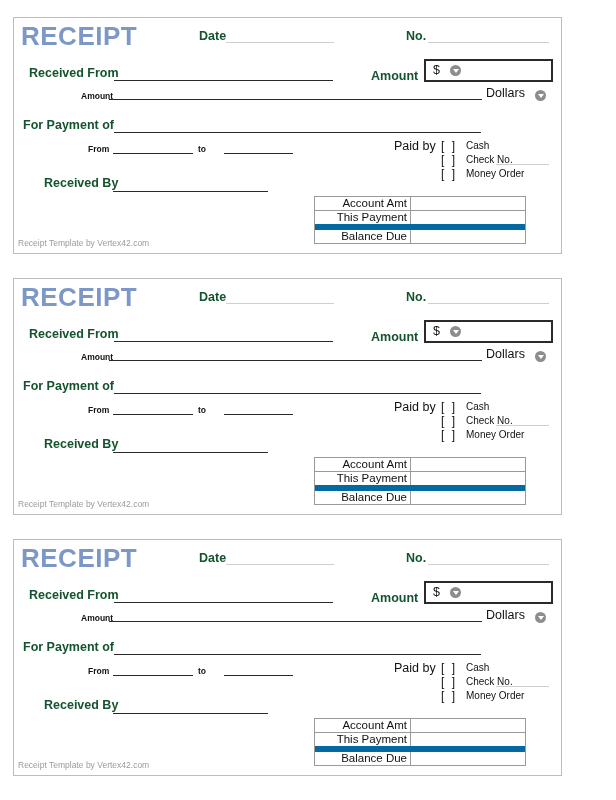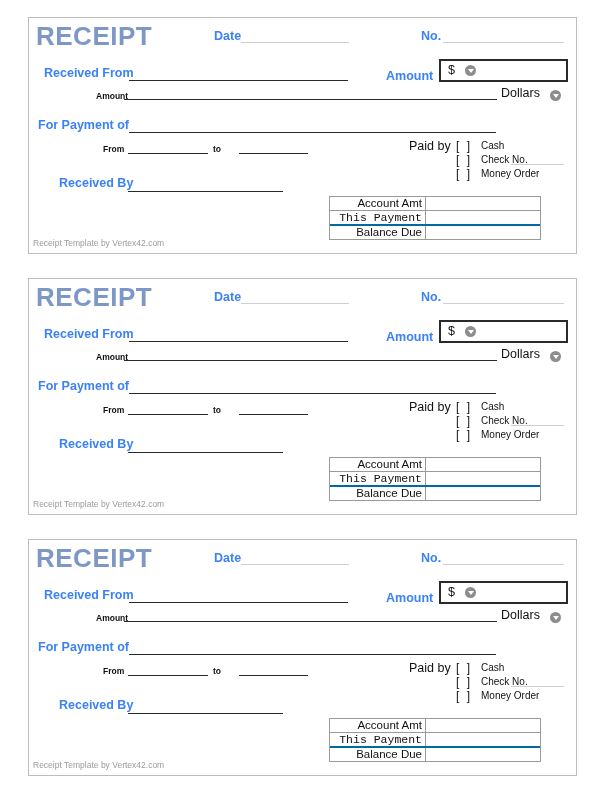--- a/index.html
+++ b/index.html
@@ -1,27 +1,27 @@
 <!DOCTYPE html>
 <html><head>
 <meta charset="utf-8">
 <style>
   html,body{margin:0;padding:0;}
   body{
     width:616px;height:800px;background:#ffffff;overflow:hidden;
     font-family:"Liberation Sans",sans-serif;color:#1a1a1a;
   }
-  #page{padding:17px 0 0 13px;margin-left:15px;}
+  #page{padding:17px 0 0 13px;}
   .receipt{
     position:relative;width:549px;height:237px;margin-bottom:24px;
     border:1px solid #bcbcbc;background:#ffffff;box-sizing:border-box;
   }
   .abs{position:absolute;white-space:nowrap;}
   .title{left:7px;top:3px;font-size:26px;font-weight:bold;color:#7d98c7;letter-spacing:.5px;}
-  .lbl{font-size:12.5px;font-weight:bold;color:#3b82f6;}
+  .lbl{font-size:12.5px;font-weight:bold;color:#14532d;}
   .reg{font-size:12.5px;font-weight:normal;color:#111;}
   .sm{font-size:8.5px;font-weight:bold;color:#111;}
   .opt{font-size:10px;font-weight:normal;color:#111;}
   .line{height:0;border-bottom:1.5px solid #2a2a2a;}
   .gline{height:0;border-bottom:1px solid #cfcfcf;}
 
   .date-lbl{left:185px;top:11px;}
   .date-line{left:212px;top:24px;width:108px;}
   .no-lbl{left:392px;top:11px;}
   .no-line{left:414px;top:24px;width:121px;}
@@ -57,21 +57,21 @@
   .opt2{left:452px;top:136px;}
   .opt3{left:452px;top:150px;}
   .checkno-line{left:482px;top:146px;width:53px;}
 
   .rb-lbl{left:30px;top:158px;}
   .rb-line{left:99px;top:173px;width:155px;}
 
   .summary{position:absolute;left:300px;top:178px;width:210px;border:1px solid #9a9a9a;background:#fff;}
   .srow{display:flex;height:13px;line-height:13px;}
   .srow + .srow{border-top:1px solid #9a9a9a;}
-  .srow.thickline{border-bottom:2px solid #0369a1;font-family:Liberation Mono, monospace;}
+  .srow.thickline{border-bottom:6px solid #0369a1;}
   .srow.thickline + .srow{border-top:none;justify-content:center;}
   .scell{box-sizing:border-box;font-size:11.5px;color:#111;}
   .scell.slabel{width:95px;text-align:right;padding-right:3px;}
   .scell.svalue{flex:1;border-left:1px solid #9a9a9a;}
   .footer{left:4px;top:220px;font-size:8.5px;color:#9b9b9b;font-weight:normal;}
 </style>
 </head>
 <body>
 
 <div id="page">

